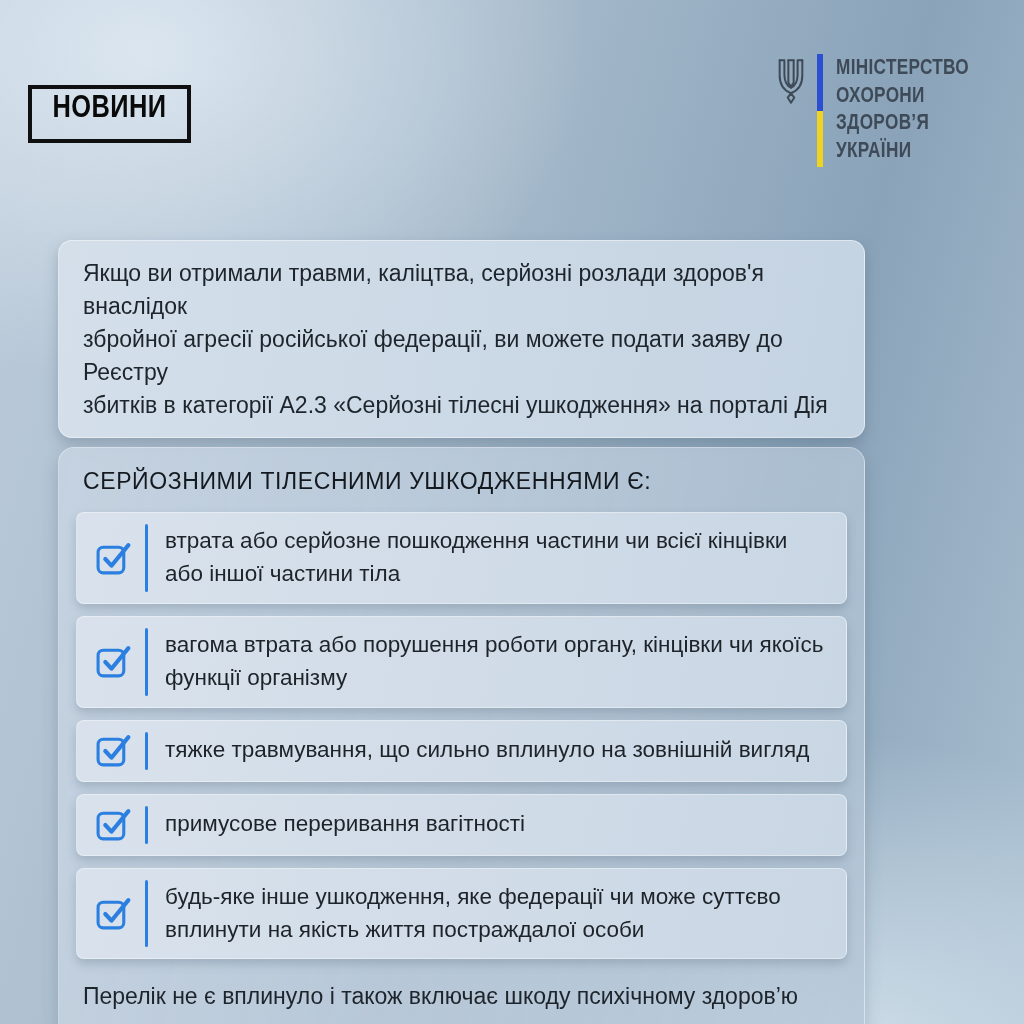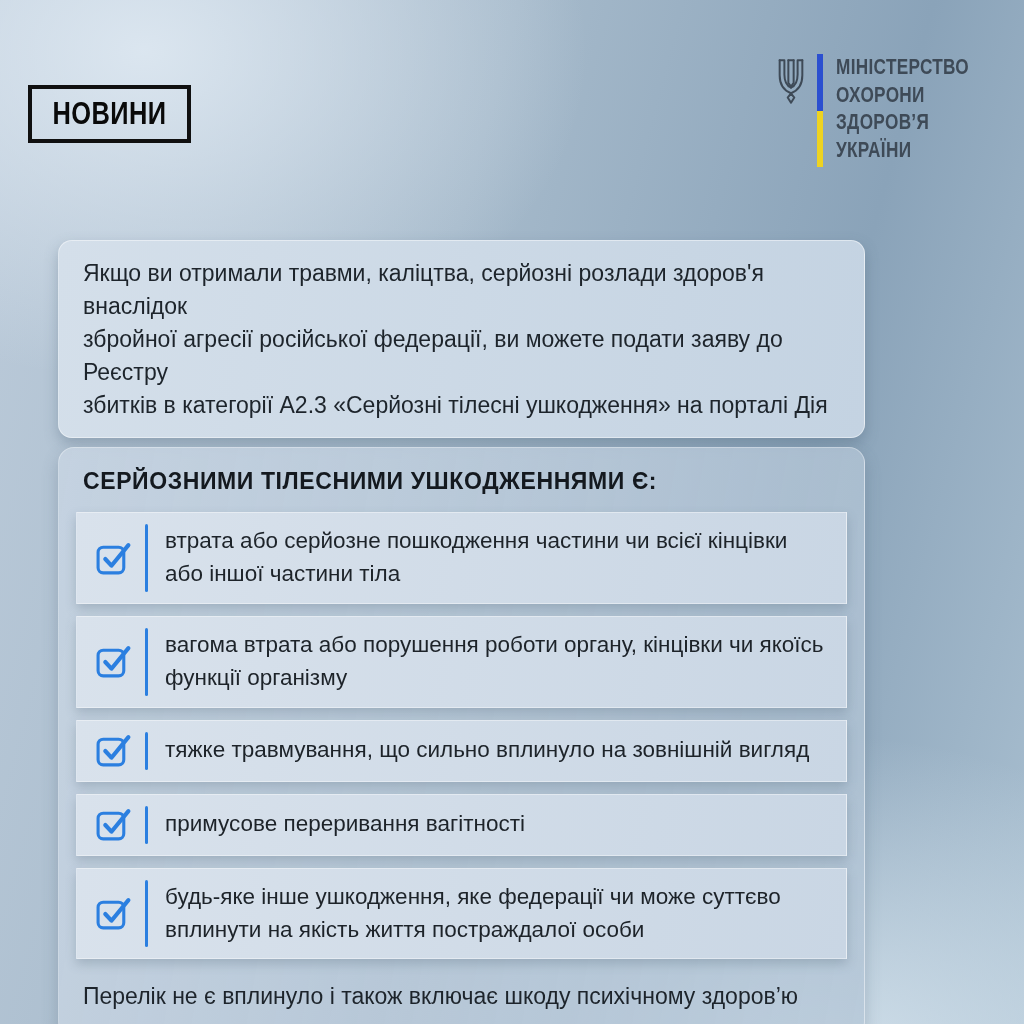--- a/index.html
+++ b/index.html
@@ -17,21 +17,21 @@
       radial-gradient(72% 52% at 80% 104%, rgba(215,229,239,0.92), rgba(215,229,239,0) 62%),
       linear-gradient(105deg, #bccbda 0%, #a6bacb 40%, #8aa3b9 72%, #a9bfd0 100%);
   }
 
   
   .badge {
     position: absolute;
     left: 28px; top: 85px;
     width: 163px; height: 58px;
     border: 4px solid #101010;
-    display: flex; align-items: center; justify-content: center;
+    display: flex; justify-content: center;
   }
   .badge-label {
     font-size: 31px;
     font-weight: 800;
     letter-spacing: 0.5px;
     color: #0a0a0a;
     transform: scaleX(0.82);
     white-space: nowrap;
   }
 
@@ -82,29 +82,29 @@
   .section-card {
     margin-top: 9px;
     border-radius: 16px;
     background: linear-gradient(100deg, rgba(199,212,226,0.85) 0%, rgba(178,196,213,0.72) 100%);
     border: 1px solid rgba(255,255,255,0.35);
     box-shadow: 0 7px 16px rgba(78,99,120,0.30);
     padding: 17px 17px 18px;
   }
   .section-title {
     font-size: 23px;
-    font-weight: 700;
+    font-weight: 400;
     letter-spacing: 0.6px;
     color: #14191f;
     margin: 3px 0 17px 7px;
   }
   .item {
     display: flex;
     align-items: center;
-    border-radius: 0;
+    border-radius: 8px;
     background: linear-gradient(100deg, #d9e2ec 0%, #c9d6e4 100%);
     border: 1px solid rgba(255,255,255,0.4);
     box-shadow: 0 5px 10px rgba(78,99,120,0.28);
     padding: 10px 16px;
     margin-bottom: 12px;
   }
   .item-icon { flex: none; width: 37px; height: 37px; margin-left: 2px; }
   .item-divider {
     flex: none;
     width: 3px;

